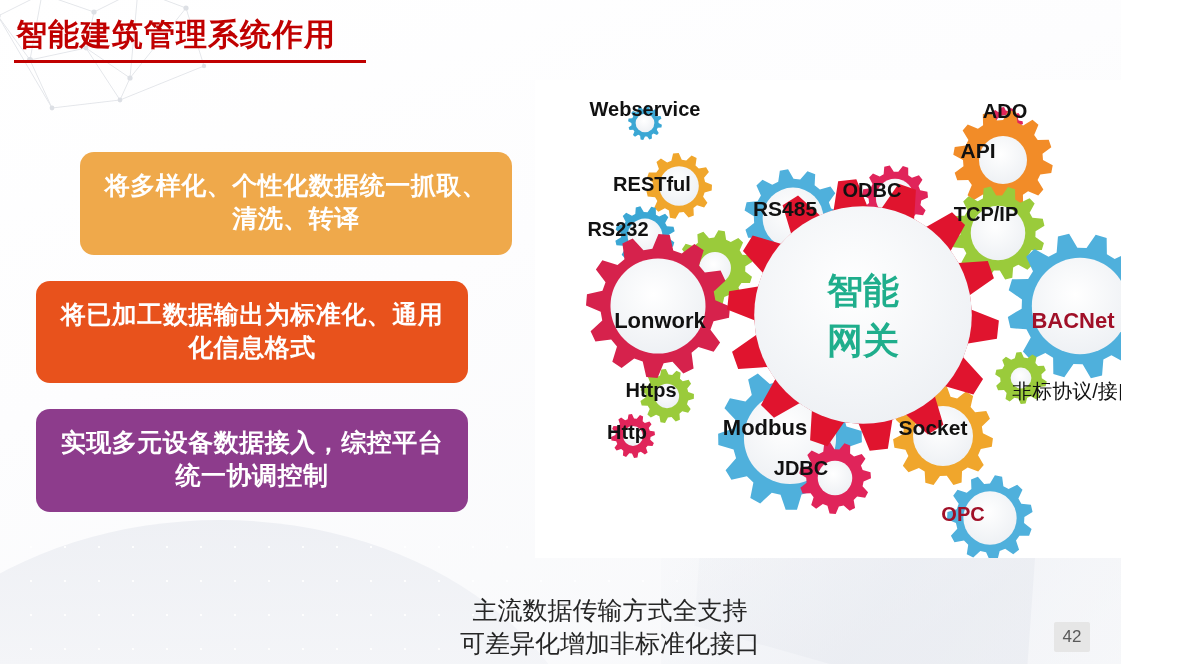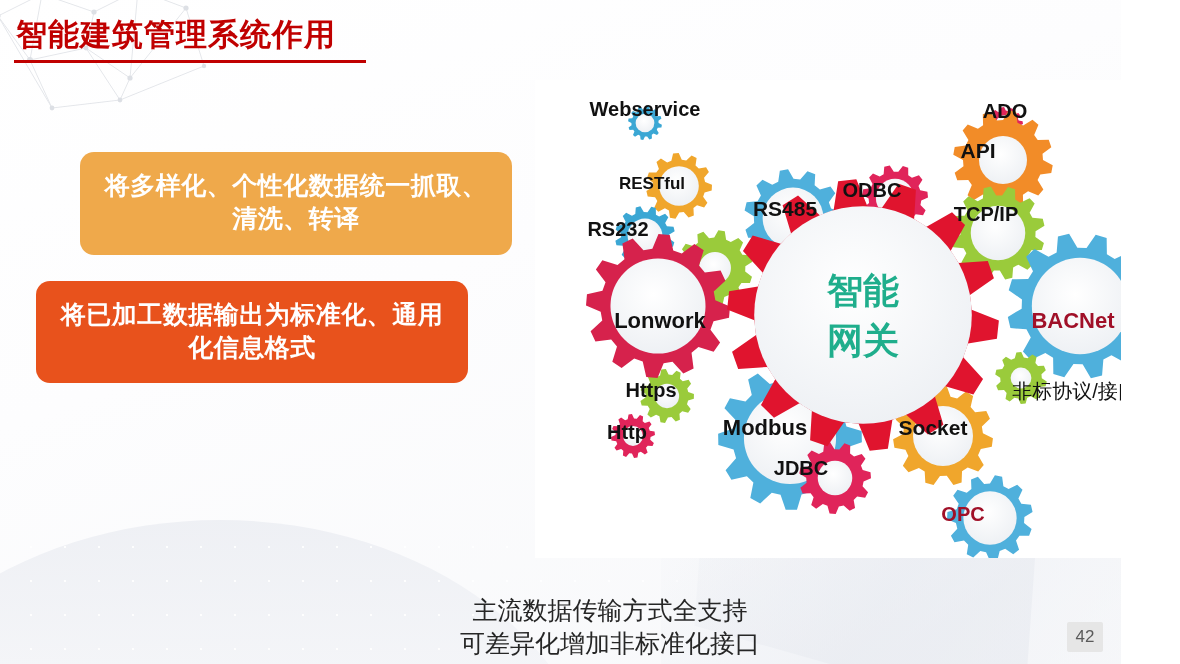--- a/index.html
+++ b/index.html
@@ -132,21 +132,21 @@
     width: 620px;
     text-align: center;
     font-size: 25px;
     line-height: 1.32;
     color: #262626;
     z-index: 6;
     margin-top: 26px;
   }
 
   .page-badge {
-    position: absolute; right: 18px; bottom: 12px;
+    position: absolute; right: 31px; bottom: 12px;
     width: 36px; height: 30px;
     border-radius: 2px;
     background: #e6e6e6;
     color: #5a5a5a;
     font-size: 17px;
     display: flex; align-items: center; justify-content: center;
     z-index: 7;
   }
 </style>
 </head>
@@ -188,20 +188,21 @@
     <span class="rdot" style="left:30px;top:142px"></span>
     <span class="rdot" style="left:84px;top:186px"></span>
   </div>
 
   <div class="title" style="color: rgb(192, 0, 0);">智能建筑管理系统作用</div>
   <div class="title-rule" style="background: rgb(192, 0, 0);"></div>
 
   <div class="cards">
     <div class="card c1" style="background: rgb(239, 169, 75);">将多样化、个性化数据统一抓取、清洗、转译</div>
     <div class="card c2" style="background: rgb(232, 82, 28);">将已加工数据输出为标准化、通用化信息格式</div>
+    <div class="card c3" style="background: rgb(141, 60, 140);">实现多元设备数据接入，综控平台统一协调控制</div>
   </div>
 
   <div class="panel"></div>
 
   <div class="gearwrap">
     <svg viewBox="0 0 645 480">
       <defs>
         <radialGradient id="hubg" cx="45%" cy="38%" r="70%">
           <stop offset="0%" stop-color="#ffffff"></stop>
           <stop offset="100%" stop-color="#eceff3"></stop>
@@ -285,21 +286,21 @@
             <circle cx="486" cy="300" r="10.4" fill="url(#hubg)"></circle>
           </g>
           <g>
             <path d="M256.06 155.38L247.59 127.32L263.04 117.52L284.81 137.14L298.60 132.25L303.14 103.29L321.31 101.16L332.41 128.29L346.97 129.87L363.62 105.75L380.91 111.71L379.14 140.97L391.57 148.70L417.04 134.20L430.03 147.08L415.74 172.67L423.59 185.03L452.82 183.01L458.94 200.25L434.97 217.11L436.67 231.65L463.89 242.52L461.92 260.71L433.00 265.49L428.23 279.33L448.04 300.93L438.37 316.46L410.24 308.23L399.94 318.62L408.41 346.68L392.96 356.48L371.19 336.86L357.40 341.75L352.86 370.71L334.69 372.84L323.59 345.71L309.03 344.13L292.38 368.25L275.09 362.29L276.86 333.03L264.43 325.30L238.96 339.80L225.97 326.92L240.26 301.33L232.41 288.97L203.18 290.99L197.06 273.75L221.03 256.89L219.33 242.35L192.11 231.48L194.08 213.29L223.00 208.51L227.77 194.67L207.96 173.07L217.63 157.54L245.76 165.77Z" fill="#E0142E"></path>
             <circle cx="328" cy="237" r="108.80000000000001" fill="url(#hubg)"></circle>
           </g>
         </g>
     </svg>
 
     <div class="gear-label" style="left:110px;top:31px;font-size:20px">Webservice</div>
-    <div class="gear-label" style="left:117px;top:106px;font-size:17px">RESTful</div>
+    <div class="gear-label" style="left:117px;top:106px;font-size:20px">RESTful</div>
     <div class="gear-label" style="left:83px;top:151px;font-size:20px">RS232</div>
     <div class="gear-label" style="left:250px;top:131px;font-size:21px">RS485</div>
     <div class="gear-label" style="left:337px;top:112px;font-size:20px">ODBC</div>
     <div class="gear-label" style="left:470px;top:33px;font-size:20px">ADO</div>
     <div class="gear-label" style="left:443px;top:73px;font-size:21px">API</div>
     <div class="gear-label" style="left:451px;top:136px;font-size:20px">TCP/IP</div>
     <div class="gear-label" style="left:125px;top:243px;font-size:22px">Lonwork</div>
     <div class="gear-label" style="left:538px;top:243px;font-size:22px;color:#A01028">BACNet</div>
     <div class="gear-label" style="left:116px;top:312px;font-size:20px">Https</div>
     <div class="gear-label" style="left:92px;top:354px;font-size:20px">Http</div>

